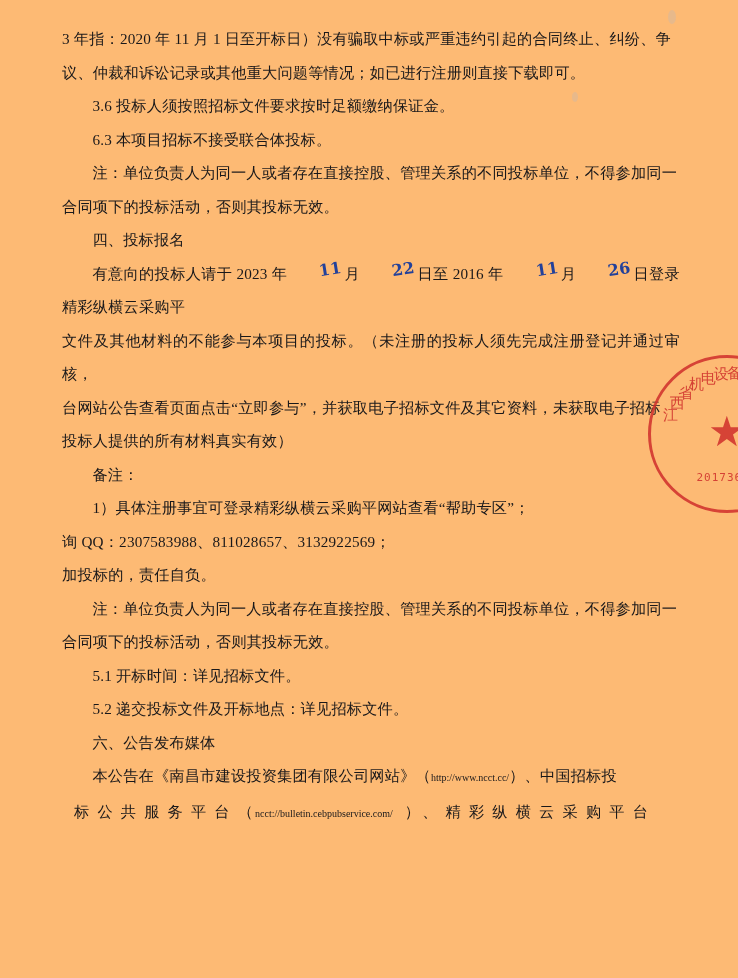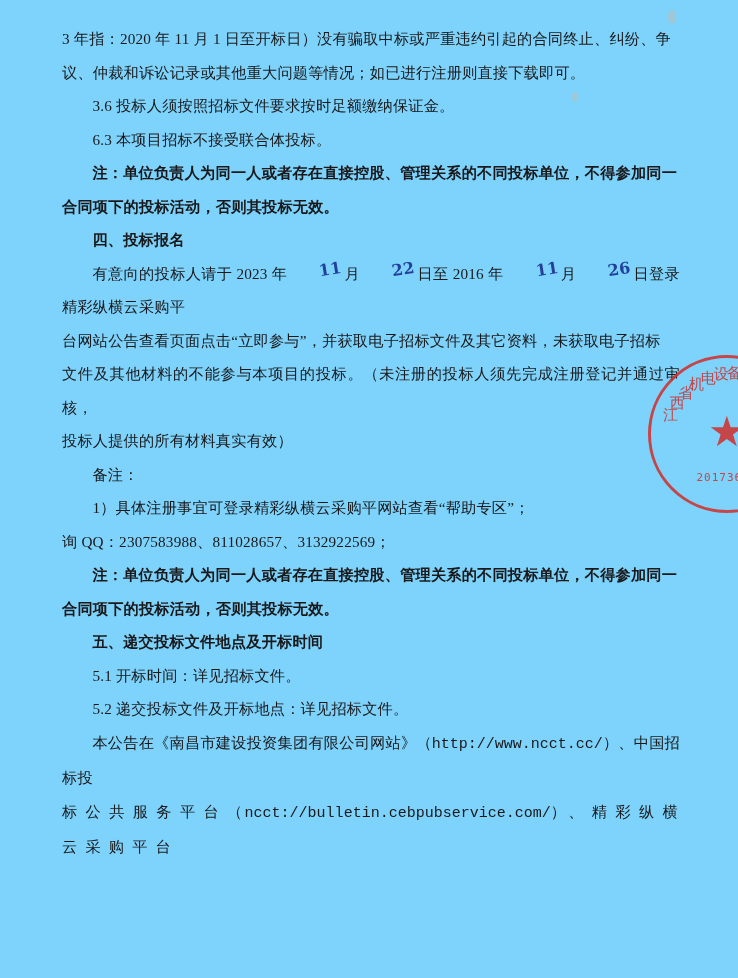--- a/index.html
+++ b/index.html
@@ -7,53 +7,54 @@
     padding: 0;
     background: #ffffff;
   }
   body {
     font-family: "Liberation Serif", serif;
   }
   #page {
     position: relative;
     width: 738px;
     height: 978px;
-    background: #7dd3fc;
+    background: #fdba74;
     overflow: hidden;
   }
   .doc {
     position: absolute;
     left: 0;
     top: 0;
     width: 738px;
     padding: 22px 58px 0 62px;
     box-sizing: border-box;
   }
   p {
     margin: 0 0 0 0;
     font-size: 15.2px;
     line-height: 33.5px;
     color: #19181a;
     letter-spacing: 0.2px;
     text-align: justify;
     text-justify: inter-ideograph;
   }
   .indent { text-indent: 2em; }
-  .bold { font-weight: bold; }
+  .bold { font-weight: normal; }
   .heading {
-    font-weight: bold;
+    font-weight: normal;
     text-indent: 2em;
   }
   .mono {
-    font-family: Liberation Mono, monospace;
-    font-size: 15px;
+    font-family: Liberation Serif, serif;
+    font-size: 10px;
     letter-spacing: 0;
   }
   .spread {
     letter-spacing: 2.2px;
+    margin-left: 12px;
   }
   
   .ink {
     color: #23419a;
     font-family: "DejaVu Serif", serif;
     font-weight: bold;
     font-size: 16px;
     display: inline-block;
     transform: rotate(-9deg) translateY(-2px);
     padding: 0 2px;
@@ -128,35 +129,36 @@
 
     <p>3 年指：2020 年 11 月 1 日至开标日）没有骗取中标或严重违约引起的合同终止、纠纷、争</p>
     <p>议、仲裁和诉讼记录或其他重大问题等情况；如已进行注册则直接下载即可。</p>
     <p class="indent">3.6 投标人须按照招标文件要求按时足额缴纳保证金。</p>
     <p class="indent">6.3 本项目招标不接受联合体投标。</p>
     <p class="indent bold">注：单位负责人为同一人或者存在直接控股、管理关系的不同投标单位，不得参加同一</p>
     <p class="bold">合同项下的投标活动，否则其投标无效。</p>
     <p class="heading">四、投标报名</p>
 
     <p class="indent"><span>有意向的投标人请于 2023 年</span><span class="ink">11</span><span>月</span><span class="ink">22</span><span>日至 2016 年</span><span class="ink">11</span><span>月</span><span class="ink">26</span><span>日登录精彩纵横云采购平</span></p>
+    <p>文件及其他材料的不能参与本项目的投标。（未注册的投标人须先完成注册登记并通过审核，</p>
     <p>台网站公告查看页面点击“立即参与”，并获取电子招标文件及其它资料，未获取电子招标</p>
-    <p>文件及其他材料的不能参与本项目的投标。（未注册的投标人须先完成注册登记并通过审核，</p>
     <p>投标人提供的所有材料真实有效）</p>
 
     <p class="indent">备注：</p>
     <p class="indent">1）具体注册事宜可登录精彩纵横云采购平网站查看“帮助专区”；</p>
     <p>询 QQ：2307583988、811028657、3132922569；</p>
+    <p>加投标的，责任自负。</p>
 
     <p class="indent bold">注：单位负责人为同一人或者存在直接控股、管理关系的不同投标单位，不得参加同一</p>
     <p class="bold">合同项下的投标活动，否则其投标无效。</p>
 
-    <p class="heading">五、递交投标文件地点及开标时间</p>
     <p class="indent">5.1 开标时间：详见招标文件。</p>
     <p class="indent">5.2 递交投标文件及开标地点：详见招标文件。</p>
 
+    <p class="heading">六、公告发布媒体</p>
     <p class="indent"><span>本公告在《南昌市建设投资集团有限公司网站》（</span><span class="mono">http://www.ncct.cc/</span><span>）、中国招标投</span></p>
     <p><span class="spread">标 公 共 服 务 平 台 （</span><span class="mono">ncct://bulletin.cebpubservice.com/</span><span class="spread">）、 精 彩 纵 横 云 采 购 平 台</span></p>
 
   </div>
 
   <div id="seal">
     <div class="ring"></div>
     <div class="star">★</div>
     <div class="toptext">
       <span style="transform:rotate(-66deg) translate(0,-70px) rotate(66deg);">江</span>

